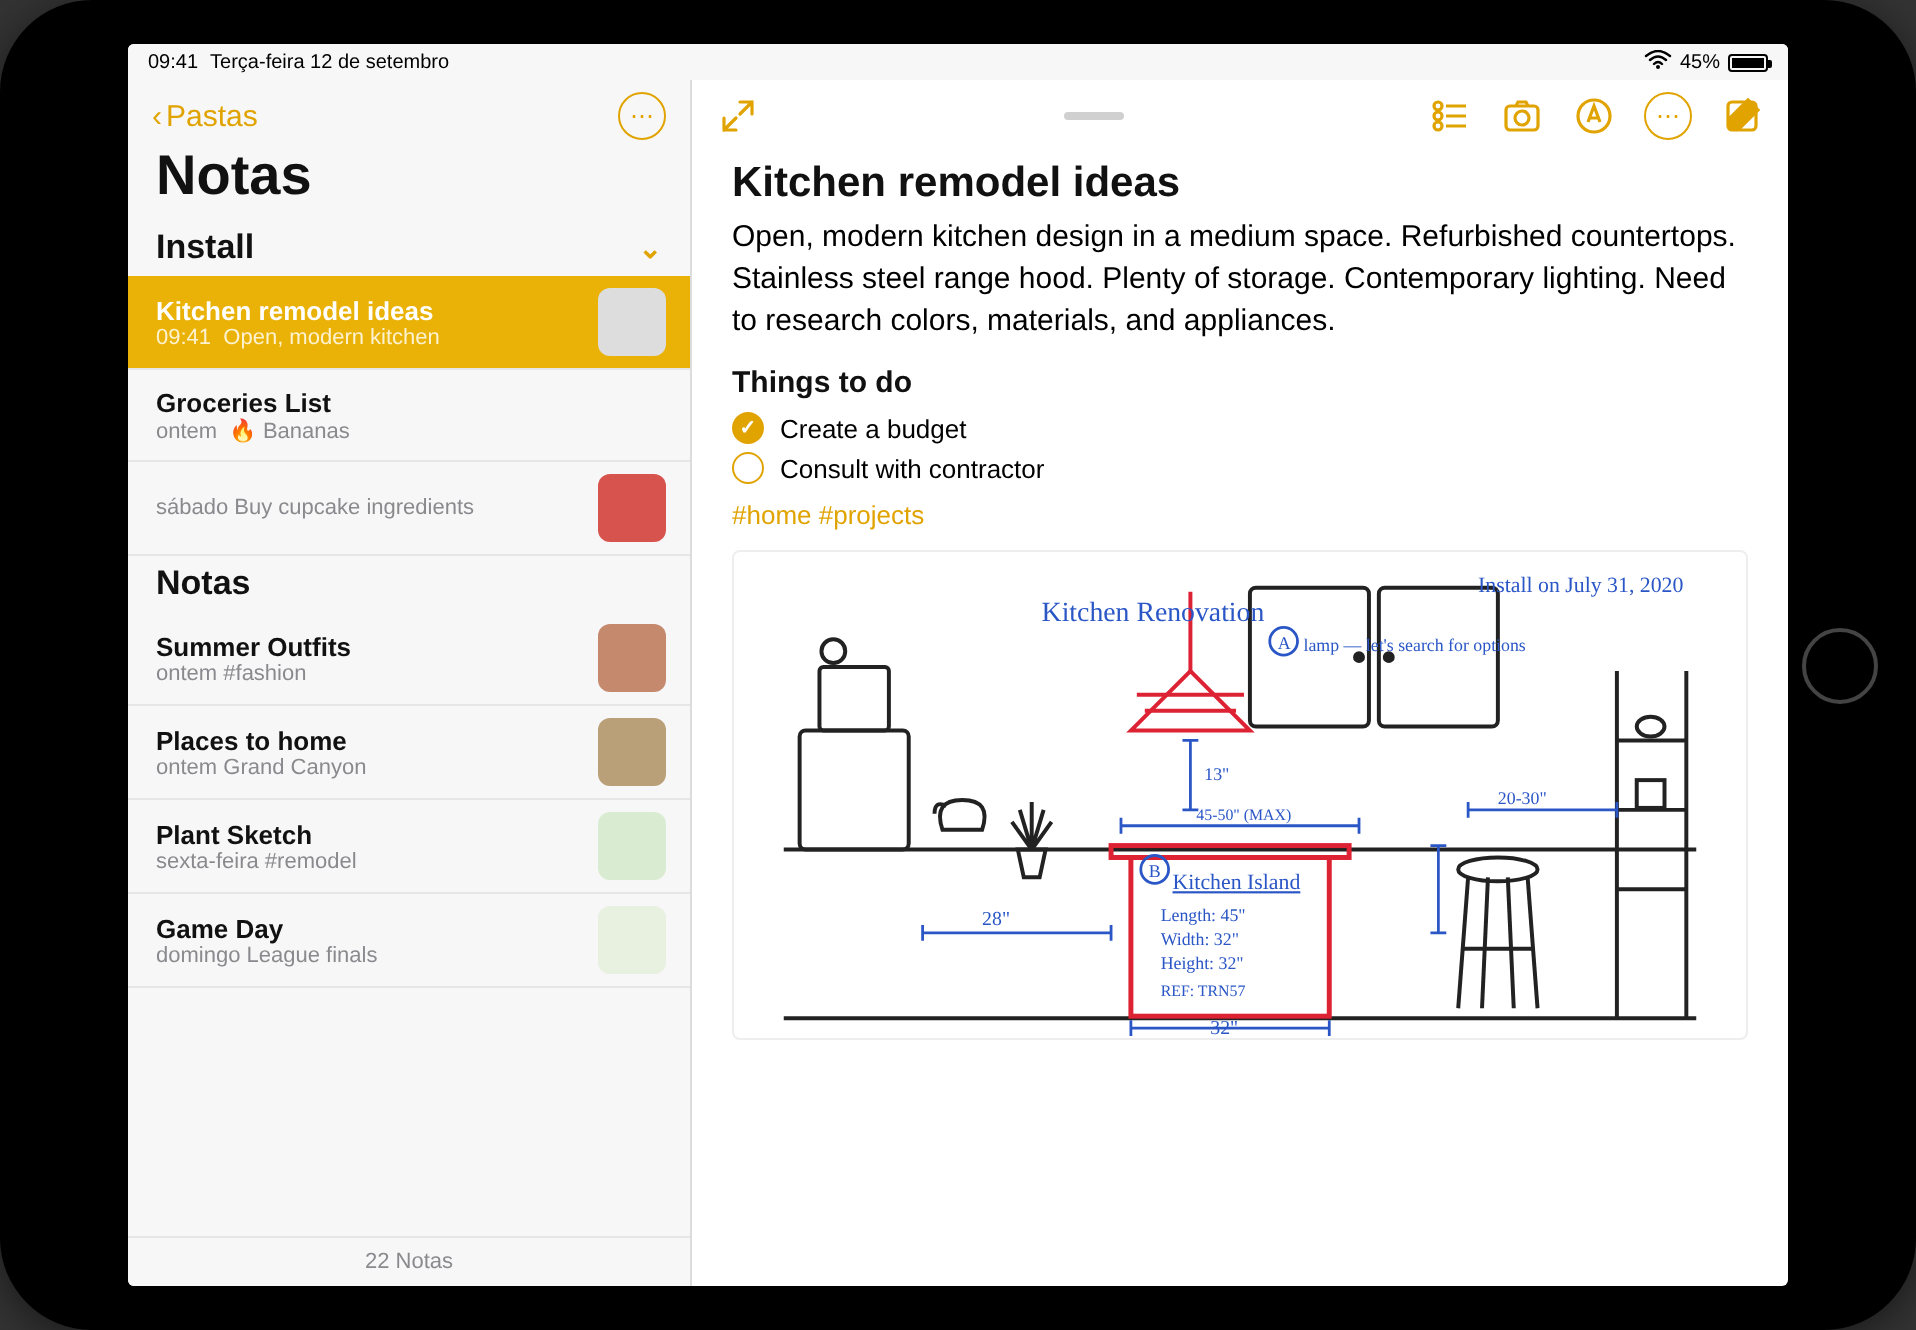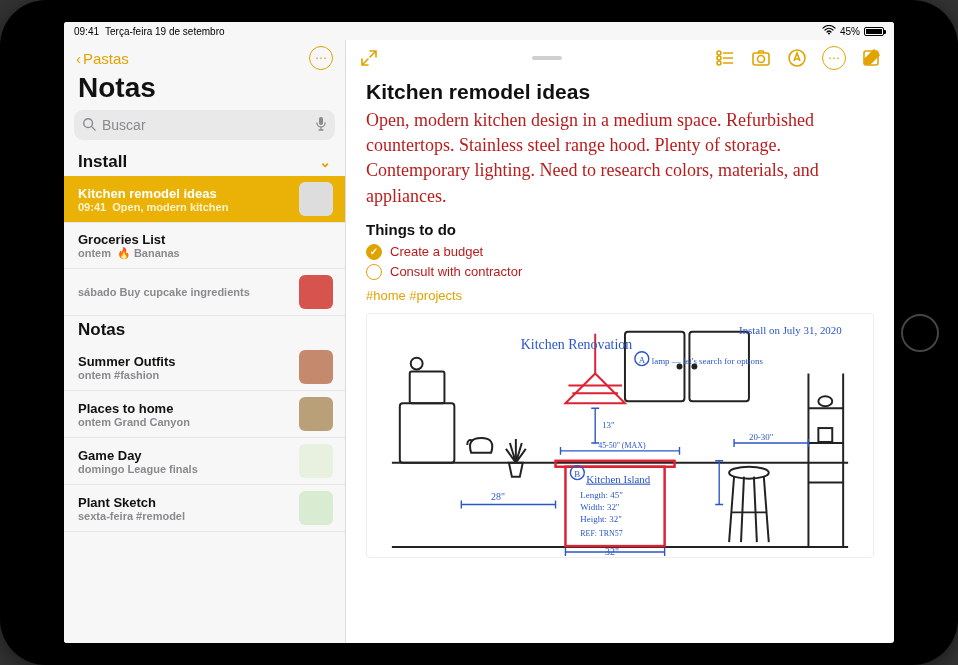--- a/index.html
+++ b/index.html
@@ -20,56 +20,56 @@
 .more-circ{width:24px;height:24px;border:1.6px solid #e0a300;border-radius:50%;display:flex;align-items:center;justify-content:center;color:#e0a300;font-size:12px;}
 .sb-title{font-size:28px;font-weight:700;padding:2px 14px 6px;color:#111;}
 .search{margin:0 10px 8px;background:#e9e9ea;border-radius:9px;height:30px;display:flex;align-items:center;padding:0 8px;color:#8a8a8e;font-size:14px;gap:6px;}
 .search .mic{margin-left:auto;}
 .sec-head{display:flex;align-items:center;justify-content:space-between;padding:4px 14px;font-size:17px;font-weight:700;color:#111;cursor:default;}
 .chev{color:#e0a300;font-size:14px;}
 .list{display:flex;flex-direction:column;}
 .item{display:flex;align-items:center;padding:6px 12px 6px 14px;border-bottom:1px solid #e6e6e6;min-height:46px;gap:8px;}
 .item .txt{flex:1;min-width:0;}
 .item .title{font-size:13px;font-weight:600;color:#111;white-space:nowrap;overflow:hidden;text-overflow:ellipsis;}
-.item .sub{font-size:11px;color:#8a8a8e;white-space:nowrap;overflow:hidden;text-overflow:ellipsis;font-weight:bold;}
+.item .sub{font-size:11px;color:#8a8a8e;white-space:nowrap;overflow:hidden;text-overflow:ellipsis;}
 .item.sel{background:#eab207;}
 .item.sel .title{color:#fff;}
 .item.sel .sub{color:#fdf2cf;}
 .thumb{width:34px;height:34px;border-radius:6px;background:#ddd;flex-shrink:0;}
 .sb-foot{margin-top:auto;text-align:center;font-size:11px;color:#8a8a8e;padding:6px 0;border-top:1px solid #e6e6e6;}
 .main{flex:1;display:flex;flex-direction:column;min-width:0;}
 .m-top{height:36px;display:flex;align-items:center;padding:0 12px;gap:14px;}
 .handle{width:30px;height:4px;background:#d0d0d0;border-radius:3px;margin:0 auto;}
 .m-top .spacer{flex:1;display:flex;justify-content:center;}
 .ico{color:#e0a300;width:22px;height:22px;display:flex;align-items:center;justify-content:center;}
 .ico svg{width:20px;height:20px;stroke:#e0a300;fill:none;stroke-width:1.6;}
 .note{flex:1;overflow:auto;padding:4px 20px 12px;}
 .n-title{font-size:21px;font-weight:700;color:#111;margin-bottom:4px;}
-.n-body{font-size:18px;color:#b91c1c;line-height:1.4;margin-bottom:12px;font-family:Liberation Serif, serif;}
+.n-body{font-size:15px;color:#000000;line-height:1.4;margin-bottom:12px;}
 .n-sub{font-size:15px;font-weight:700;color:#111;margin-bottom:6px;}
-.todo{display:flex;align-items:center;gap:8px;font-size:13px;color:#b91c1c;margin-bottom:4px;}
+.todo{display:flex;align-items:center;gap:8px;font-size:13px;color:#000000;margin-bottom:4px;}
 .chk{width:16px;height:16px;border-radius:50%;border:1.6px solid #e0a300;display:flex;align-items:center;justify-content:center;flex-shrink:0;}
 .chk.done{background:#e0a300;}
 .chk.done::after{content:"✓";color:#fff;font-size:10px;font-weight:700;}
 .tags{color:#e0a300;font-size:13px;margin-top:8px;}
 .sketch{margin-top:10px;border:1px solid #eee;border-radius:4px;height:245px;background:#fff;position:relative;overflow:hidden;}
 .sketch svg{width:100%;height:100%;}
 .hand{font-family:"Comic Sans MS",cursive;}
 </style>
 </head>
 <body>
 
 <div class="device">
   <div class="home-btn"></div>
   <div class="screen">
 
     <div class="statusbar">
       <div class="left">
         <span>09:41</span>
-        <span>Terça-feira 19 de setembro</span>
+        <span>Terça-feira 12 de setembro</span>
       </div>
       <div class="right">
         <span>
           <svg width="14" height="10" viewBox="0 0 14 10">
               <path d="M1 3 Q7 -2 13 3 M3 5 Q7 1.5 11 5 M5 7 Q7 5 9 7" stroke="#000" fill="none" stroke-width="1.2" stroke-linecap="round"></path>
               <circle cx="7" cy="8.5" r="1" fill="#000"></circle>
             </svg>
         </span>
         <span>45%</span>
         <span class="batt-icon">
@@ -84,35 +84,20 @@
         <div class="sb-top">
           <div class="back">
             <span>‹</span>
             <span>Pastas</span>
           </div>
           <div class="more-circ">
             <span>⋯</span>
           </div>
         </div>
         <div class="sb-title">Notas</div>
-        <div class="search">
-          <span>
-            <svg width="14" height="14" viewBox="0 0 16 16">
-                <circle cx="7" cy="7" r="5" stroke="#8a8a8e" fill="none" stroke-width="1.6"></circle>
-                <line x1="11" y1="11" x2="15" y2="15" stroke="#8a8a8e" stroke-width="1.6" stroke-linecap="round"></line>
-              </svg>
-          </span>
-          <span>Buscar</span>
-          <span class="mic">
-            <svg width="12" height="16" viewBox="0 0 12 16">
-                <rect x="4" y="1" width="4" height="8" rx="2" fill="#8a8a8e"></rect>
-                <path d="M2 7a4 4 0 0 0 8 0M6 11v3M4 14h4" stroke="#8a8a8e" fill="none" stroke-width="1.3" stroke-linecap="round"></path>
-              </svg>
-          </span>
-        </div>
 
         <div class="sec-head">
           <span>Install</span>
           <span class="chev">⌄</span>
         </div>
         <div class="list">
           <div class="item sel">
             <div class="txt">
               <div class="title">Kitchen remodel ideas</div>
               <div class="sub"><span>09:41</span>&nbsp;&nbsp;<span>Open, modern kitchen</span></div>
@@ -146,33 +131,34 @@
           </div>
           <div class="item">
             <div class="txt">
                 <div class="title">Places to home</div>
                 <div class="sub"><span>ontem</span>&nbsp;<span>Grand Canyon</span></div>
               </div>
             <div class="thumb" style="background:#b9a079;"></div>
           </div>
           <div class="item">
             <div class="txt">
+                <div class="title">Plant Sketch</div>
+                <div class="sub"><span>sexta-feira</span>&nbsp;<span>#remodel</span></div>
+              </div>
+            <div class="thumb" style="background:#d9ecd2;"></div>
+          </div>
+          <div class="item">
+            <div class="txt">
                 <div class="title">Game Day</div>
                 <div class="sub"><span>domingo</span>&nbsp;<span>League finals</span></div>
               </div>
             <div class="thumb" style="background:#e8f0e0;"></div>
           </div>
-          <div class="item">
-            <div class="txt">
-                <div class="title">Plant Sketch</div>
-                <div class="sub"><span>sexta-feira</span>&nbsp;<span>#remodel</span></div>
-              </div>
-            <div class="thumb" style="background:#d9ecd2;"></div>
-          </div>
-        </div>
+        </div>
+        <div class="sb-foot">22 Notas</div>
       </div>
 
       <div class="main">
         <div class="m-top">
           <div class="ico">
             <svg viewBox="0 0 20 20">
                 <path d="M3 11l0 6l6 0M17 9l0-6l-6 0M3 17L9 11M17 3L11 9" stroke-linecap="round"></path>
               </svg>
           </div>
           <div class="spacer">

